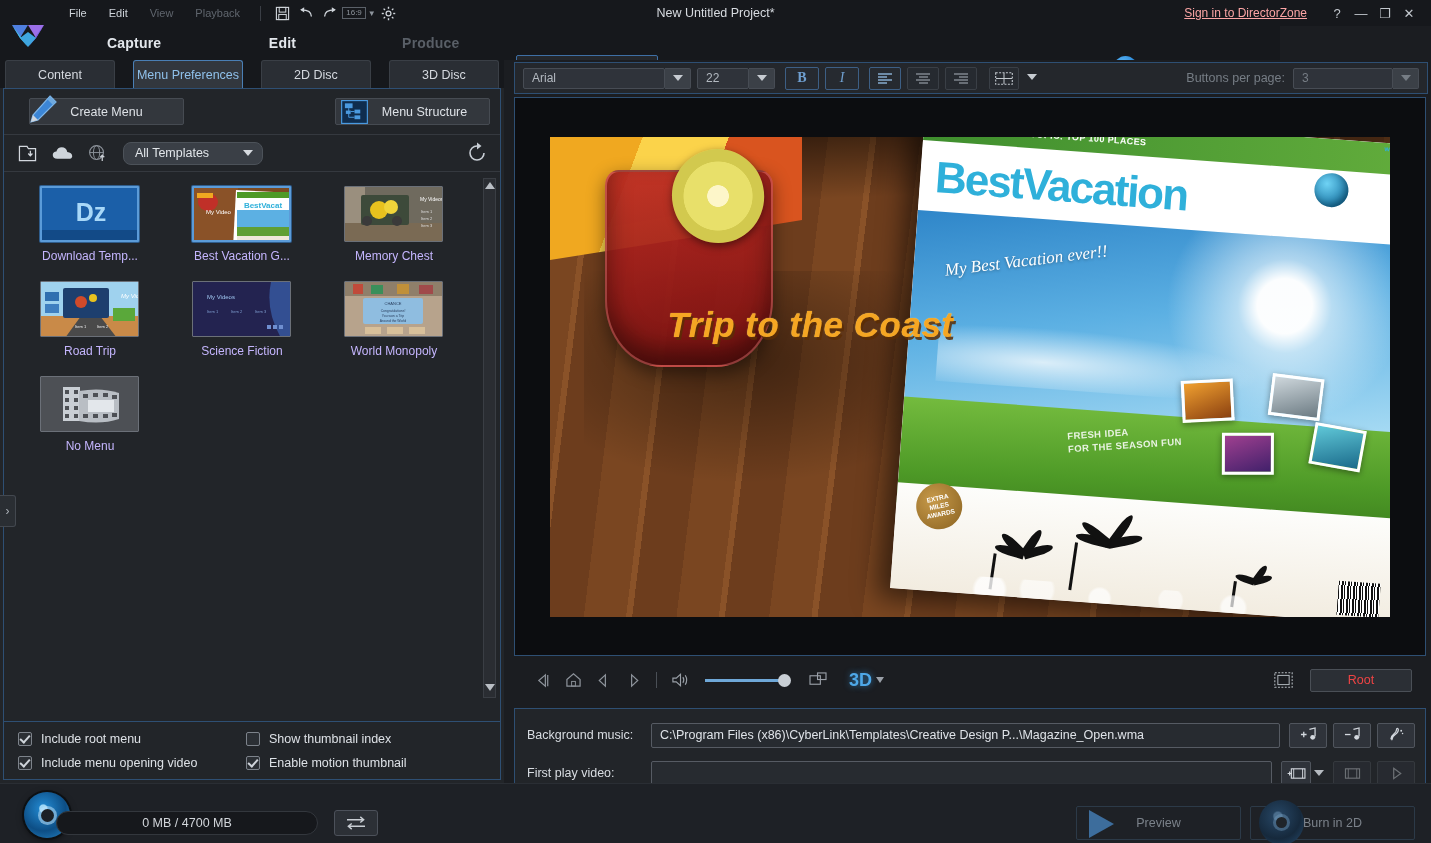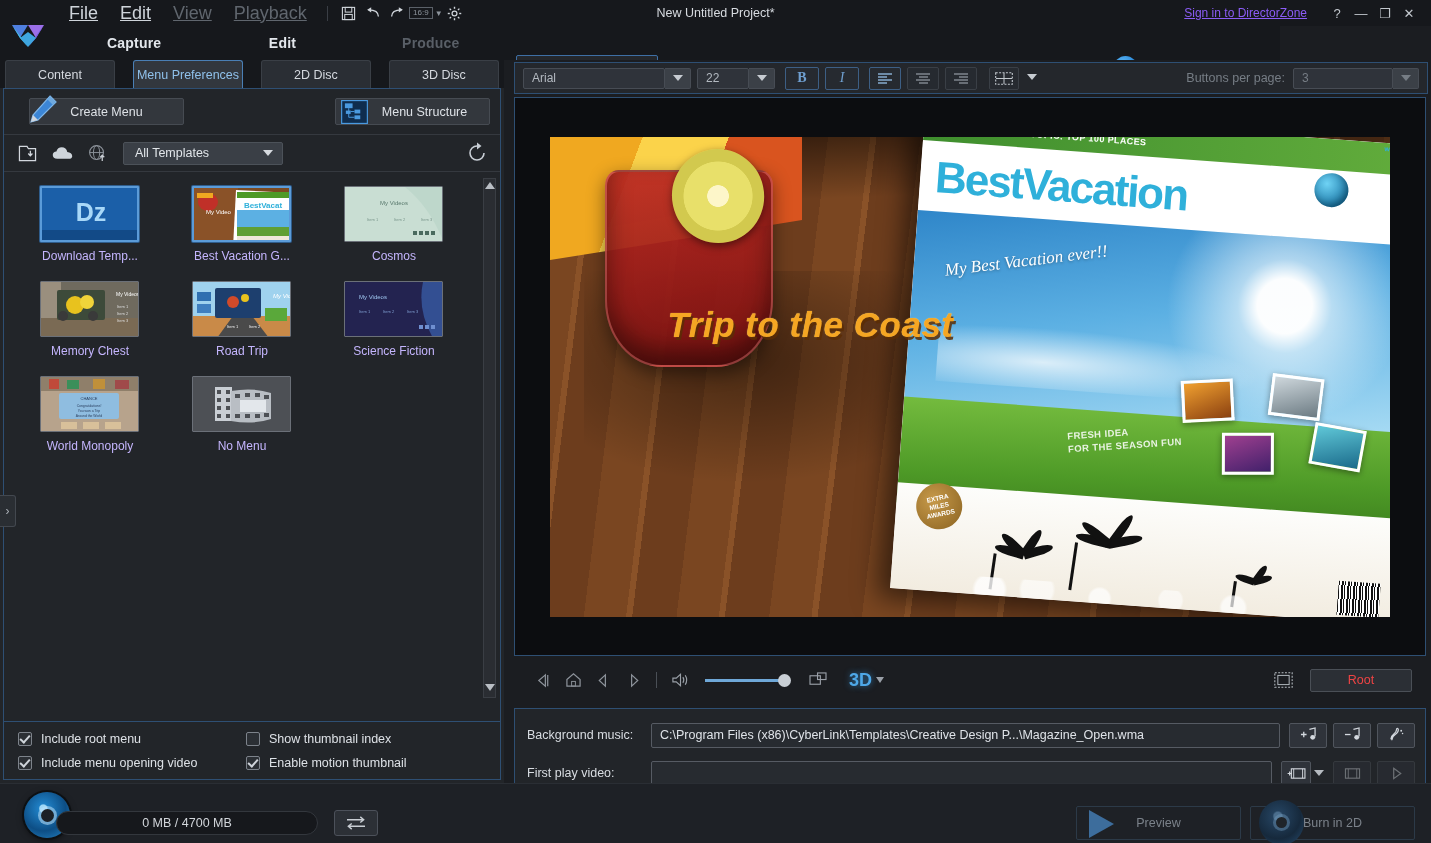--- a/index.html
+++ b/index.html
@@ -14,39 +14,39 @@
   #app { position: relative; width: 1431px; height: 843px; }
 
   
   .titlebar {
     position: absolute; left: 0; top: 0; width: 1431px; height: 26px;
     background: #16181c;
     display: flex; align-items: center;
   }
   .menu-items { display: flex; align-items: center; margin-left: 58px; gap: 0; }
   .menu-item {
-    font-size: 18px; color: #cfd4da; padding: 3px 11px; cursor: default; text-decoration: underline;
+    font-size: 11px; color: #cfd4da; padding: 3px 11px; cursor: default;
   }
   .menu-item.disabled { color: #60666e; }
   .menu-sep { width: 1px; height: 15px; background: #3a3e45; margin: 0 9px; }
   .tb-icon { width: 24px; height: 20px; display:flex; align-items:center; justify-content:center; cursor: default; }
   .tb-icon svg { display:block; }
   .ratio-box {
     border: 1px solid #5b6169; color: #8d949c; font-size: 8px;
     padding: 1px 3px; letter-spacing:0; line-height:1;
   }
   .proj-title {
     position: absolute; left: 0; right: 0; text-align: center;
     font-size: 12.5px; color: #d7dbe0; pointer-events: none;
   }
   .tr-zone {
     margin-left: auto; display: flex; align-items: center; gap: 0; padding-right: 10px;
   }
   .dz-link {
-    font-size: 12px; color: #8b5cf6; text-decoration: underline; cursor: pointer;
+    font-size: 12px; color: #fca5a5; text-decoration: underline; cursor: pointer;
     margin-right: 18px;
   }
   .win-btn {
     width: 24px; height: 22px; display: flex; align-items: center; justify-content: center;
     color: #c2c7cd; font-size: 13px; cursor: default;
   }
 
   
   .brandrow {
     position: absolute; left: 0; top: 26px; width: 1280px; height: 34px;
@@ -124,21 +124,21 @@
   .dd {
     height: 23px; background: #3a3f46; border: 1px solid #4c5259; border-radius: 2px;
     display: flex; align-items: center; font-size: 12.5px; color: #e2e6ea;
     padding-left: 11px; cursor: pointer; position: relative;
   }
   .dd .caret {
     position: absolute; right: 9px; top: 50%; transform: translateY(-50%);
     width: 0; height: 0; border-left: 5px solid transparent; border-right: 5px solid transparent;
     border-top: 6px solid #d6dadf;
   }
-  .tmpl-dd { width: 160px; margin-left: 2px; }
+  .tmpl-dd { width: 140px; margin-left: 2px; border-radius: 8px; }
   .refresh-ico { margin-left: auto; width: 22px; height: 22px; cursor: pointer; }
 
   .tmpl-area { position: relative; height: 530px; overflow: hidden; }
   .tmpl-grid {
     display: flex; flex-wrap: wrap; padding: 14px 0 0 36px; gap: 0 52px;
   }
   .tmpl-cell { width: 100px; margin-bottom: 18px; cursor: pointer; }
   .thumb {
     width: 99px; height: 56px; border: 1px solid #6b7078; border-radius: 1px;
     overflow: hidden; position: relative; background: #111;
@@ -629,39 +629,20 @@
                 <text x="69" y="20" font-family="Liberation Sans" font-size="8" font-weight="bold" fill="#2fb0da" text-anchor="middle">BestVacat</text>
                 <rect x="43" y="22" width="52" height="17" fill="#5cb0e3"></rect>
                 <rect x="43" y="39" width="52" height="9" fill="#5f9f35"></rect>
                 <rect x="43" y="48" width="52" height="6" fill="#efe8da"></rect>
                 <text x="12" y="26" font-family="Liberation Sans" font-size="6" fill="#fff">My Video</text>
               </svg>
             </div>
             <div class="tmpl-label">Best Vacation G...</div>
           </div>
 
-          <div class="tmpl-cell">
-            <div class="thumb">
-              <svg width="99" height="56" viewBox="0 0 99 56">
-                <rect width="99" height="56" fill="#c9ded3"></rect>
-                <path d="M60 0 Q85 20 99 56 L99 0 Z" fill="#b9d4c8" opacity=".7"></path>
-                <text x="49" y="18" font-family="Liberation Sans" font-size="6" fill="#5a7a6e" text-anchor="middle">My Videos</text>
-                <text x="22" y="34" font-family="Liberation Sans" font-size="4" fill="#7a968c">Item 1</text>
-                <text x="49" y="34" font-family="Liberation Sans" font-size="4" fill="#7a968c">Item 2</text>
-                <text x="76" y="34" font-family="Liberation Sans" font-size="4" fill="#7a968c">Item 3</text>
-                <g fill="#4a6a5e">
-                    <rect x="68" y="44" width="4" height="4"></rect>
-                    <rect x="74" y="44" width="4" height="4"></rect>
-                    <rect x="80" y="44" width="4" height="4"></rect>
-                    <rect x="86" y="44" width="4" height="4"></rect>
-                  </g>
-              </svg>
-            </div>
-            <div class="tmpl-label">Cosmos</div>
-          </div>
 
           <div class="tmpl-cell">
             <div class="thumb">
               <svg width="99" height="56" viewBox="0 0 99 56">
                 <rect width="99" height="56" fill="#6f6a5e"></rect>
                 <rect x="0" y="0" width="20" height="56" fill="#9a8f7e"></rect>
                 <rect x="0" y="36" width="99" height="20" fill="#7a6a54"></rect>
                 <rect x="16" y="8" width="48" height="30" rx="2" fill="#3d4a3a"></rect>
                 <circle cx="34" cy="23" r="9" fill="#e8c21e"></circle>
                 <circle cx="46" cy="20" r="7" fill="#f0d43a"></circle>

